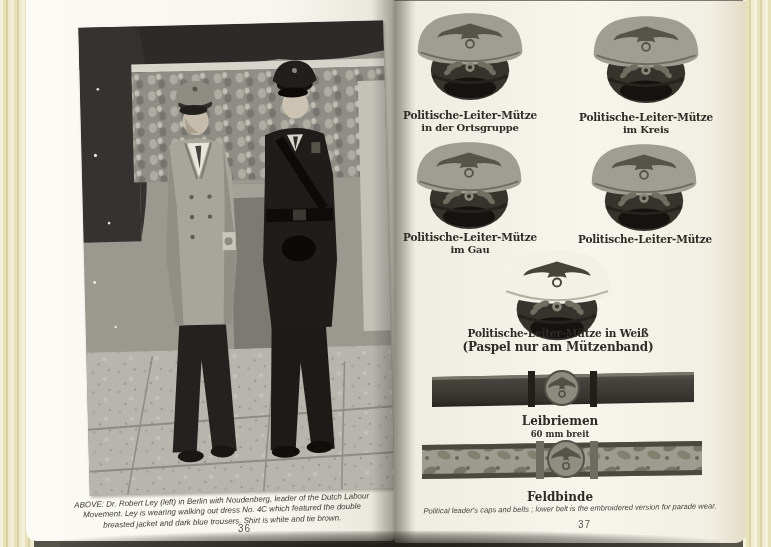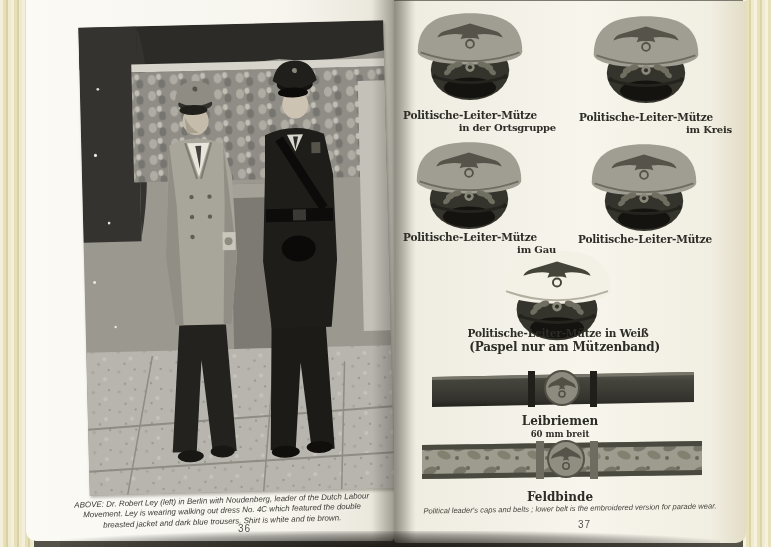--- a/index.html
+++ b/index.html
@@ -38,21 +38,21 @@
   .cap{position:absolute;width:112px;height:100px;}
   .cap svg{width:100%;height:100%;}
   .cap0{left:20px;top:6px;}
   .cap1{left:196px;top:9px;}
   .cap2{left:19px;top:135px;}
   .cap3{left:194px;top:137px;}
   .cap4{left:101px;top:245px;width:124px;height:100px;}
   .cap-white{--crown:#f3f1e6;--piping:#b2afa0;--emblem:#45443a;}
   .caplabel{position:absolute;width:172px;text-align:center;
     font-family:"DejaVu Serif",serif;font-weight:700;font-size:10.5px;line-height:1.2;color:#2d2c27;letter-spacing:-0.2px;}
-  .caplabel .sub{font-size:10px;text-align:right;}
+  .caplabel .sub{font-size:10px;}
   .cl0{left:-10px;top:108px;}
   .cl1{left:166px;top:110px;}
   .cl2{left:-10px;top:230px;}
   .cl3{left:165px;top:232px;}
   .cl4{left:62px;top:326px;width:204px;}
   .cl4 .sub{font-size:12px;}
 
   
   .belt{position:absolute;}
   .belt0{left:38px;top:368px;width:262px;height:42px;}

